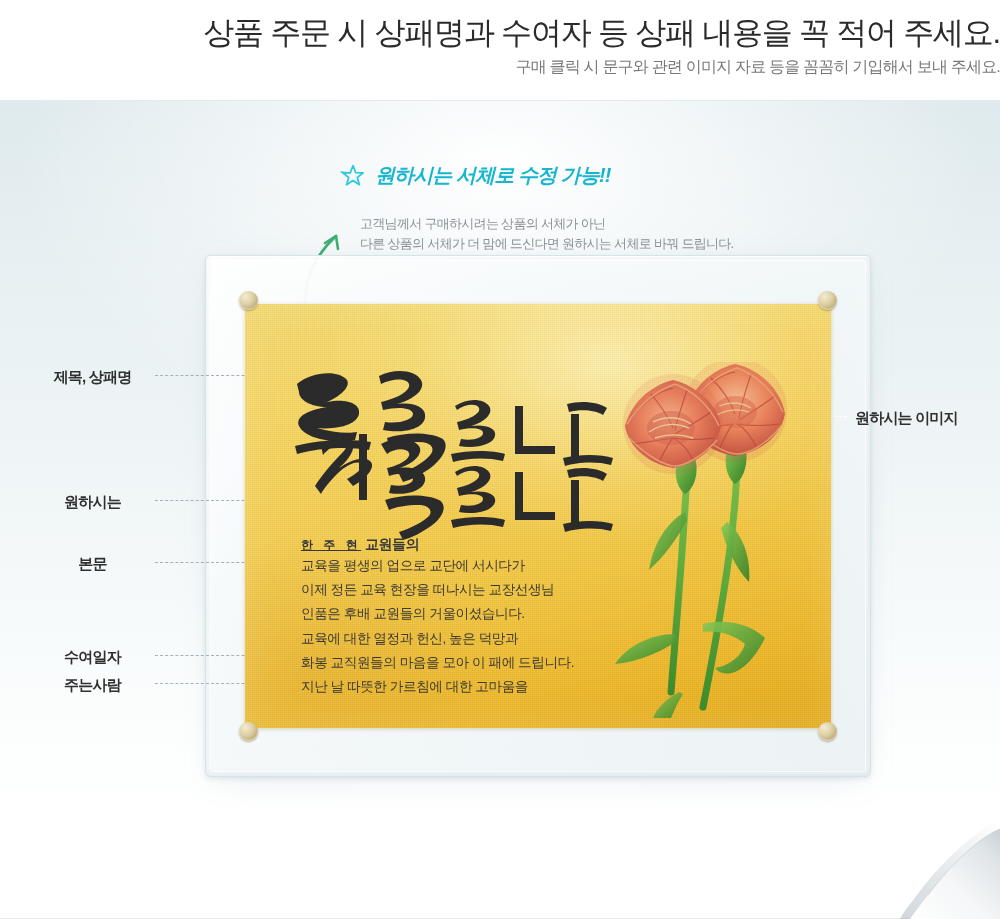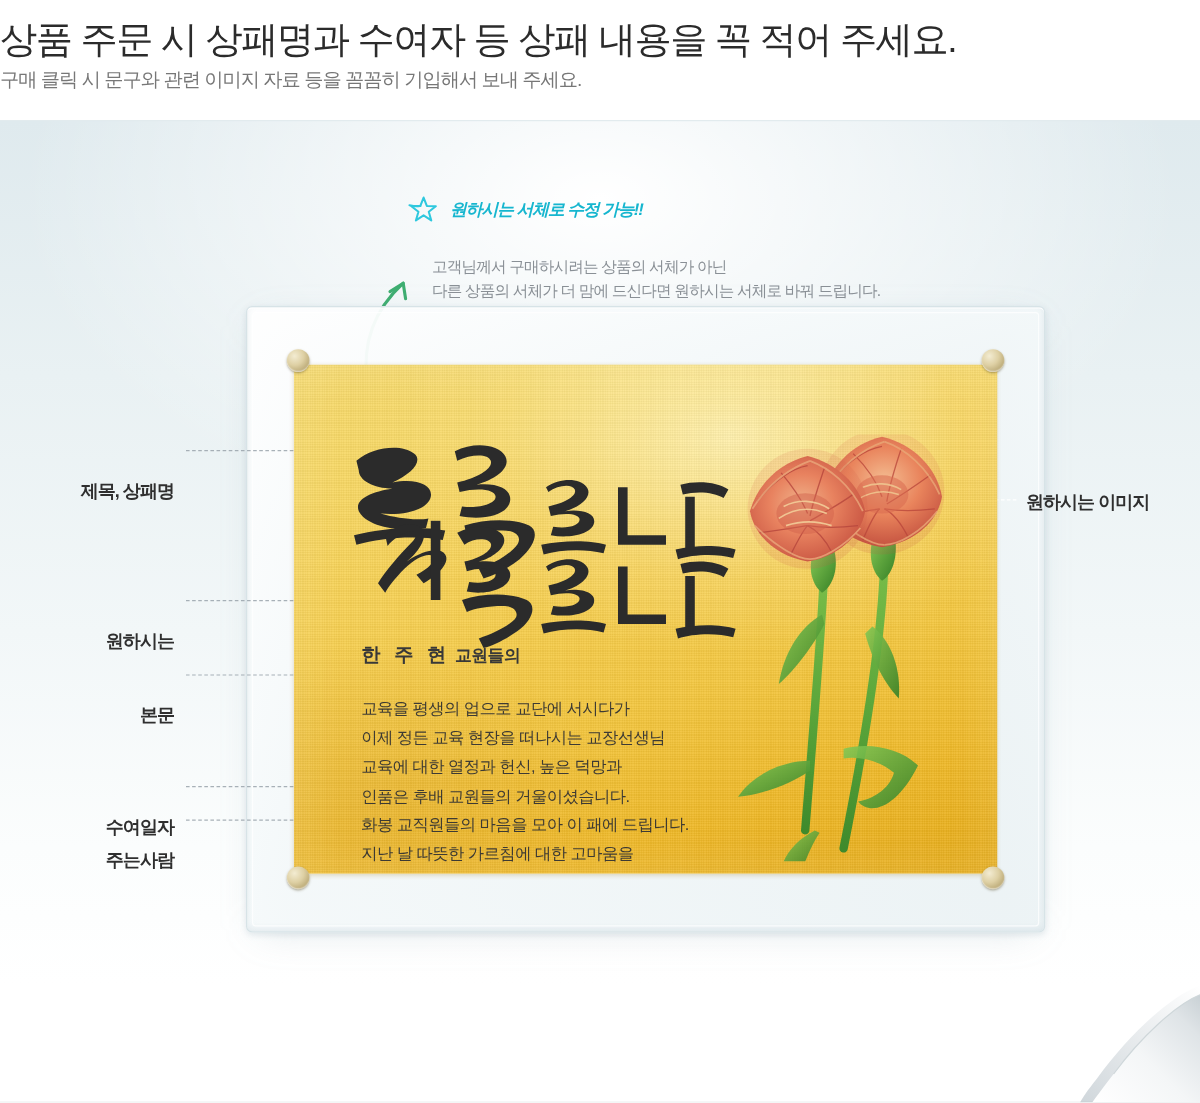--- a/index.html
+++ b/index.html
@@ -11,21 +11,21 @@
     background: #ffffff;
     overflow: hidden;
     position: relative;
   }
 
   
   #header {
     width: 1000px;
     height: 100px;
     background: #ffffff;
-    text-align: left;
+    text-align: right;
     padding-top: 14px;
     position: relative;
     z-index: 5;
   }
   #header-title {
     font-size: 31px;
     font-weight: 500;
     color: #2b2b2b;
     letter-spacing: -1.2px;
     line-height: 1.25;
@@ -65,21 +65,21 @@
     width: 420px;
   }
   #callout-head {
     display: flex;
     align-items: center;
     gap: 9px;
     margin-left: 4px;
   }
   #star-icon { display:block; width: 26px; height: 26px; flex: 0 0 26px; }
   #callout-title {
-    font-size: 14px;
+    font-size: 20px;
     font-weight: 700;
     color: #16b6cf;
     letter-spacing: -0.9px;
     font-style: italic;
     white-space: nowrap;
   }
   .callout-line {
     font-size: 13px;
     color: #8a9096;
     letter-spacing: -0.7px;
@@ -180,24 +180,24 @@
 
   
   #card-text { position: absolute; left: 56px; top: 232px; width: 380px; }
   #recipient {
     font-size: 14.5px;
     font-weight: 700;
     color: #383838;
     letter-spacing: -0.3px;
     white-space: nowrap;
   }
-  #recipient .name { font-size: 16px; letter-spacing: 3.5px; }
+  #recipient .name { font-size: 12px; letter-spacing: 3.5px; text-decoration: underline; }
   #recipient .role { font-size: 14px; letter-spacing: -0.4px; }
 
-  #body-lines { margin-top: 22px; }
+  #body-lines { }
   .body-line {
     font-size: 13.6px;
     color: #3d3a33;
     letter-spacing: -0.45px;
     line-height: 1.78;
     white-space: nowrap;
     font-weight: 500;
   }
 
   
@@ -211,21 +211,21 @@
 
   
   .anno-label {
     position: absolute;
     font-size: 15px;
     font-weight: 700;
     color: #2f2f2f;
     letter-spacing: -0.8px;
     white-space: nowrap;
   }
-  .anno-left { text-align: right; margin-top: 32px; }
+  .anno-left { text-align: center; }
 
   .leader {
     position: absolute;
     height: 1px;
     border-top: 1px dashed #9aa4ac;
     opacity: 0.85;
   }
   .leader-white { border-top: 1px dashed #ffffff; opacity: 0.95; }
   .dot {
     position: absolute;
@@ -343,22 +343,22 @@
       </div>
 
       <div id="card-text">
         <div id="recipient">
           <span class="name">한 주 현</span><span>&nbsp;</span><span class="role">교원들의</span>
         </div>
 
         <div id="body-lines">
           <div class="body-line">교육을 평생의 업으로 교단에 서시다가</div>
           <div class="body-line">이제 정든 교육 현장을 떠나시는 교장선생님</div>
+          <div class="body-line">인품은 후배 교원들의 거울이셨습니다.</div>
           <div class="body-line">교육에 대한 열정과 헌신, 높은 덕망과</div>
-          <div class="body-line">인품은 후배 교원들의 거울이셨습니다.</div>
           <div class="body-line">화봉 교직원들의 마음을 모아 이 패에 드립니다.</div>
           <div class="body-line">지난 날 따뜻한 가르침에 대한 고마움을</div>
         </div>
 
       </div>
 
       <div id="carnations">
         <svg viewBox="0 0 250 356">
           <defs>
             <radialGradient id="pet1" cx="45%" cy="45%" r="62%">

